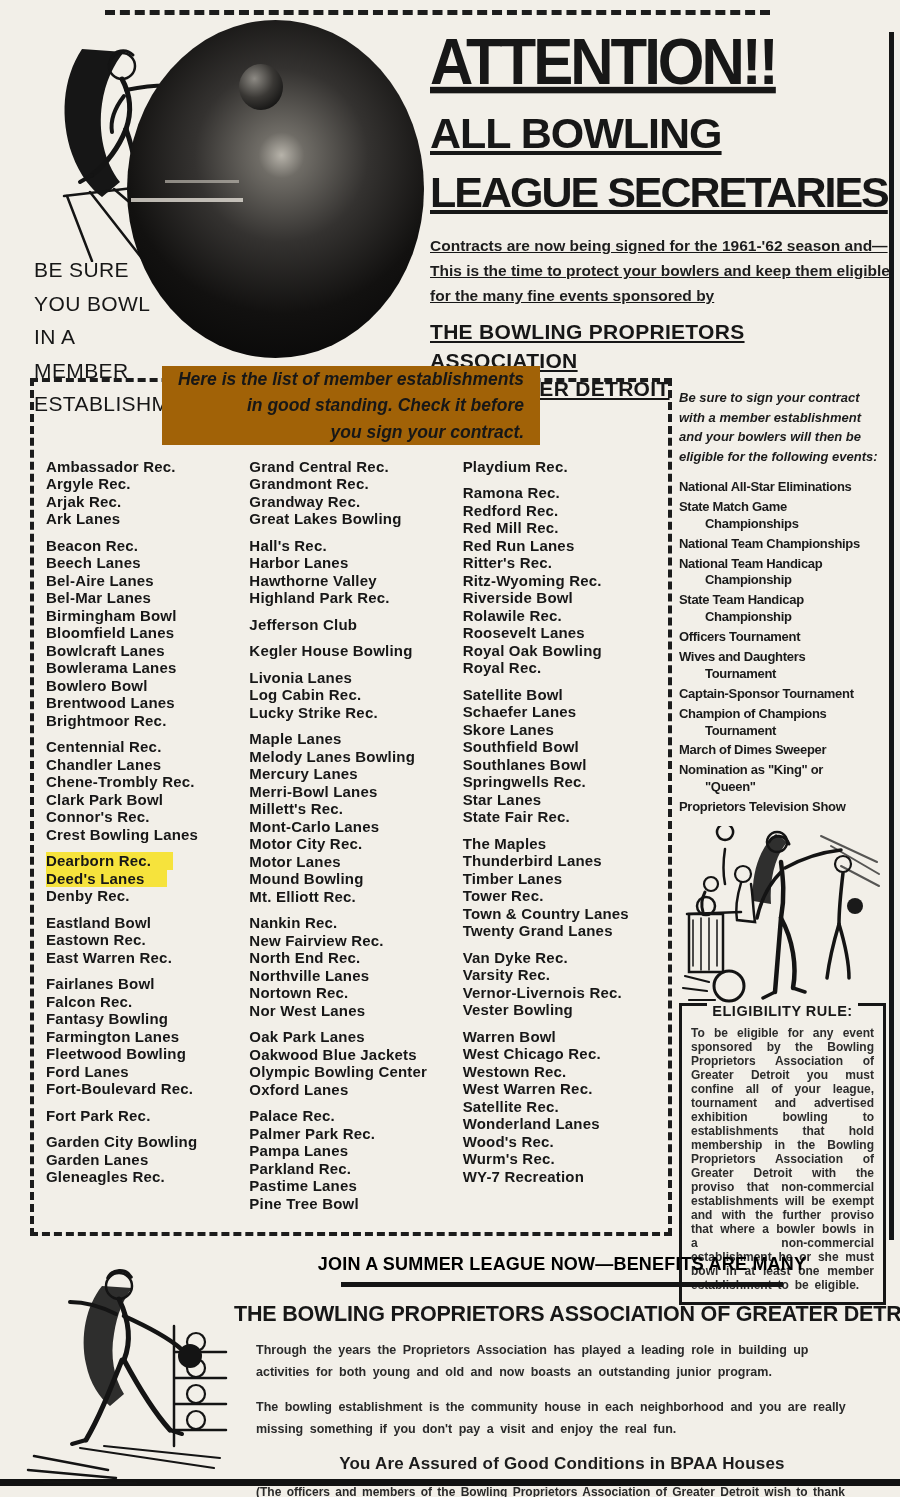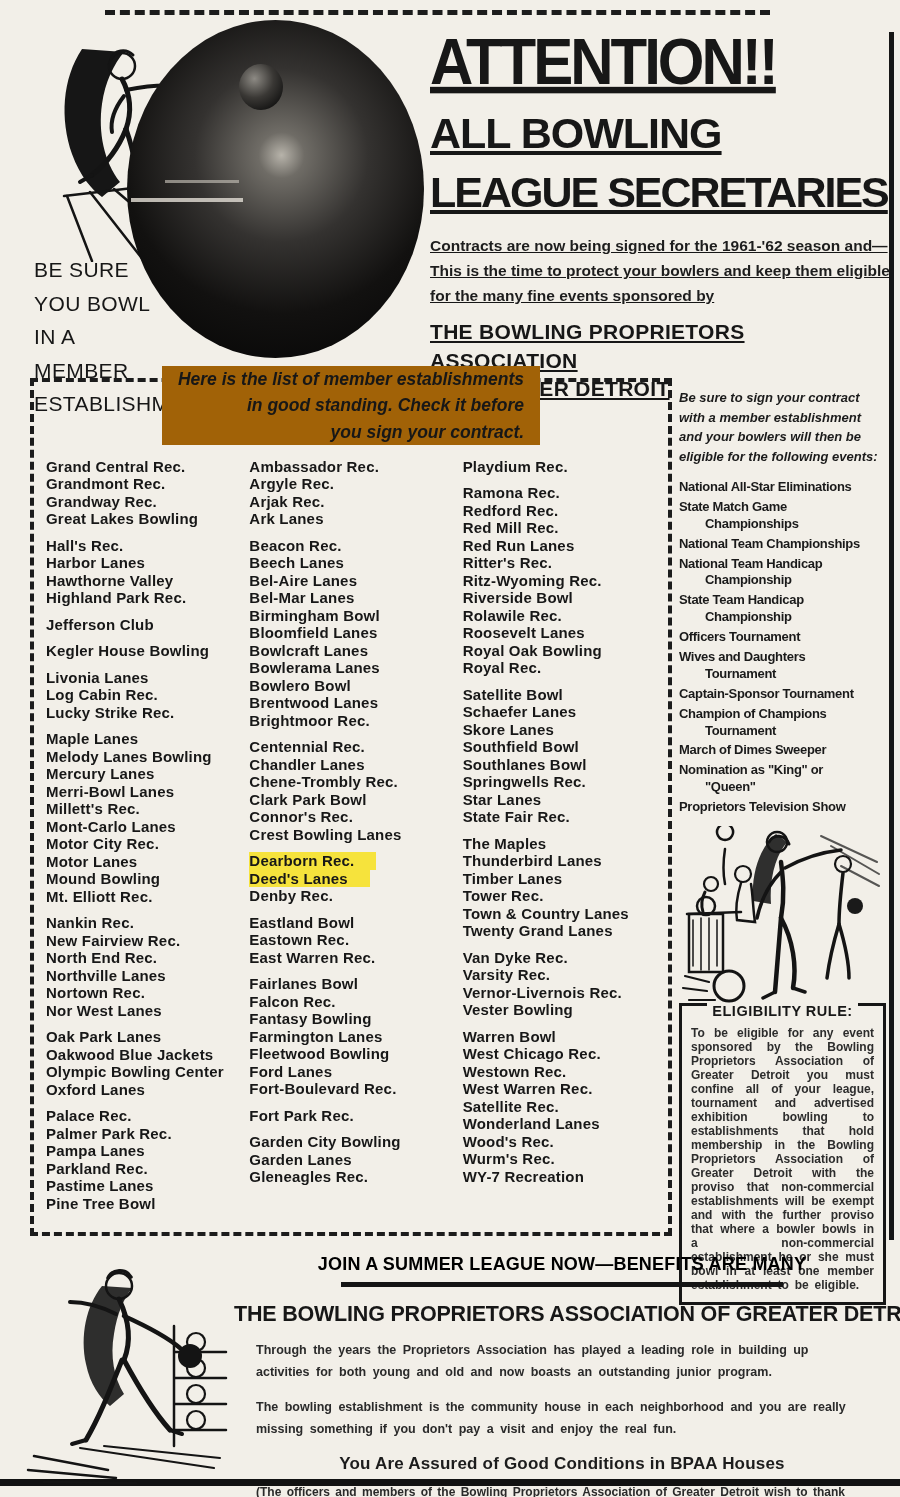--- a/index.html
+++ b/index.html
@@ -113,79 +113,20 @@
 OF GREATER DETROIT</div>
   </div>
 
   <div class="list-box">
     <div class="list-heading">Here is the list of member establishments
 in good standing. Check it before
 you sign your contract.</div>
     <div class="cols">
         <div class="col">
           <div class="group">
-            <div class="item">Grand Central Rec.</div>
-            <div class="item">Grandmont Rec.</div>
-            <div class="item">Grandway Rec.</div>
-            <div class="item">Great Lakes Bowling</div>
-          </div>
-          <div class="group">
-            <div class="item">Hall's Rec.</div>
-            <div class="item">Harbor Lanes</div>
-            <div class="item">Hawthorne Valley</div>
-            <div class="item">Highland Park Rec.</div>
-          </div>
-          <div class="group">
-            <div class="item">Jefferson Club</div>
-          </div>
-          <div class="group">
-            <div class="item">Kegler House Bowling</div>
-          </div>
-          <div class="group">
-            <div class="item">Livonia Lanes</div>
-            <div class="item">Log Cabin Rec.</div>
-            <div class="item">Lucky Strike Rec.</div>
-          </div>
-          <div class="group">
-            <div class="item">Maple Lanes</div>
-            <div class="item">Melody Lanes Bowling</div>
-            <div class="item">Mercury Lanes</div>
-            <div class="item">Merri-Bowl Lanes</div>
-            <div class="item">Millett's Rec.</div>
-            <div class="item">Mont-Carlo Lanes</div>
-            <div class="item">Motor City Rec.</div>
-            <div class="item">Motor Lanes</div>
-            <div class="item">Mound Bowling</div>
-            <div class="item">Mt. Elliott Rec.</div>
-          </div>
-          <div class="group">
-            <div class="item">Nankin Rec.</div>
-            <div class="item">New Fairview Rec.</div>
-            <div class="item">North End Rec.</div>
-            <div class="item">Northville Lanes</div>
-            <div class="item">Nortown Rec.</div>
-            <div class="item">Nor West Lanes</div>
-          </div>
-          <div class="group">
-            <div class="item">Oak Park Lanes</div>
-            <div class="item">Oakwood Blue Jackets</div>
-            <div class="item">Olympic Bowling Center</div>
-            <div class="item">Oxford Lanes</div>
-          </div>
-          <div class="group">
-            <div class="item">Palace Rec.</div>
-            <div class="item">Palmer Park Rec.</div>
-            <div class="item">Pampa Lanes</div>
-            <div class="item">Parkland Rec.</div>
-            <div class="item">Pastime Lanes</div>
-            <div class="item">Pine Tree Bowl</div>
-          </div>
-        </div>
-        <div class="col">
-          <div class="group">
             <div class="item">Ambassador Rec.</div>
             <div class="item">Argyle Rec.</div>
             <div class="item">Arjak Rec.</div>
             <div class="item">Ark Lanes</div>
           </div>
           <div class="group">
             <div class="item">Beacon Rec.</div>
             <div class="item">Beech Lanes</div>
             <div class="item">Bel-Aire Lanes</div>
             <div class="item">Bel-Mar Lanes</div>
@@ -224,20 +165,79 @@
             <div class="item">Ford Lanes</div>
             <div class="item">Fort-Boulevard Rec.</div>
           </div>
           <div class="group">
             <div class="item">Fort Park Rec.</div>
           </div>
           <div class="group">
             <div class="item">Garden City Bowling</div>
             <div class="item">Garden Lanes</div>
             <div class="item">Gleneagles Rec.</div>
+          </div>
+        </div>
+        <div class="col">
+          <div class="group">
+            <div class="item">Grand Central Rec.</div>
+            <div class="item">Grandmont Rec.</div>
+            <div class="item">Grandway Rec.</div>
+            <div class="item">Great Lakes Bowling</div>
+          </div>
+          <div class="group">
+            <div class="item">Hall's Rec.</div>
+            <div class="item">Harbor Lanes</div>
+            <div class="item">Hawthorne Valley</div>
+            <div class="item">Highland Park Rec.</div>
+          </div>
+          <div class="group">
+            <div class="item">Jefferson Club</div>
+          </div>
+          <div class="group">
+            <div class="item">Kegler House Bowling</div>
+          </div>
+          <div class="group">
+            <div class="item">Livonia Lanes</div>
+            <div class="item">Log Cabin Rec.</div>
+            <div class="item">Lucky Strike Rec.</div>
+          </div>
+          <div class="group">
+            <div class="item">Maple Lanes</div>
+            <div class="item">Melody Lanes Bowling</div>
+            <div class="item">Mercury Lanes</div>
+            <div class="item">Merri-Bowl Lanes</div>
+            <div class="item">Millett's Rec.</div>
+            <div class="item">Mont-Carlo Lanes</div>
+            <div class="item">Motor City Rec.</div>
+            <div class="item">Motor Lanes</div>
+            <div class="item">Mound Bowling</div>
+            <div class="item">Mt. Elliott Rec.</div>
+          </div>
+          <div class="group">
+            <div class="item">Nankin Rec.</div>
+            <div class="item">New Fairview Rec.</div>
+            <div class="item">North End Rec.</div>
+            <div class="item">Northville Lanes</div>
+            <div class="item">Nortown Rec.</div>
+            <div class="item">Nor West Lanes</div>
+          </div>
+          <div class="group">
+            <div class="item">Oak Park Lanes</div>
+            <div class="item">Oakwood Blue Jackets</div>
+            <div class="item">Olympic Bowling Center</div>
+            <div class="item">Oxford Lanes</div>
+          </div>
+          <div class="group">
+            <div class="item">Palace Rec.</div>
+            <div class="item">Palmer Park Rec.</div>
+            <div class="item">Pampa Lanes</div>
+            <div class="item">Parkland Rec.</div>
+            <div class="item">Pastime Lanes</div>
+            <div class="item">Pine Tree Bowl</div>
           </div>
         </div>
         <div class="col">
           <div class="group">
             <div class="item">Playdium Rec.</div>
           </div>
           <div class="group">
             <div class="item">Ramona Rec.</div>
             <div class="item">Redford Rec.</div>
             <div class="item">Red Mill Rec.</div>

